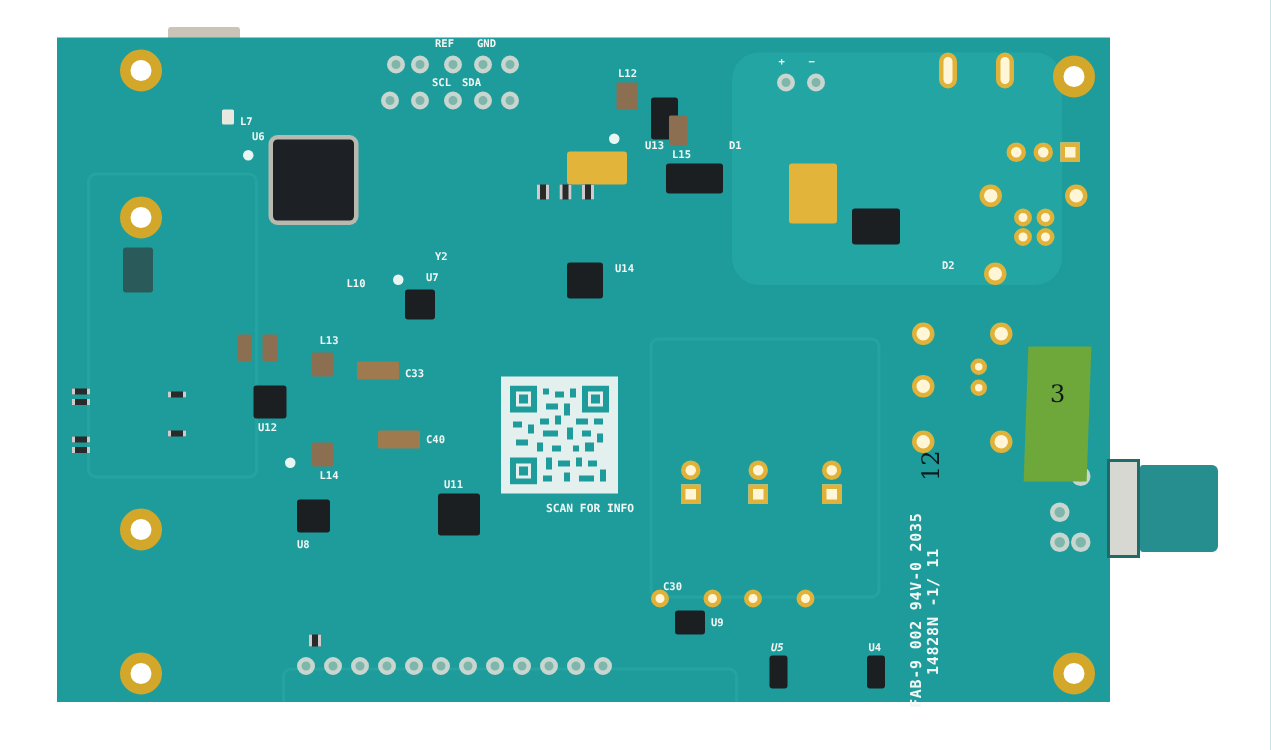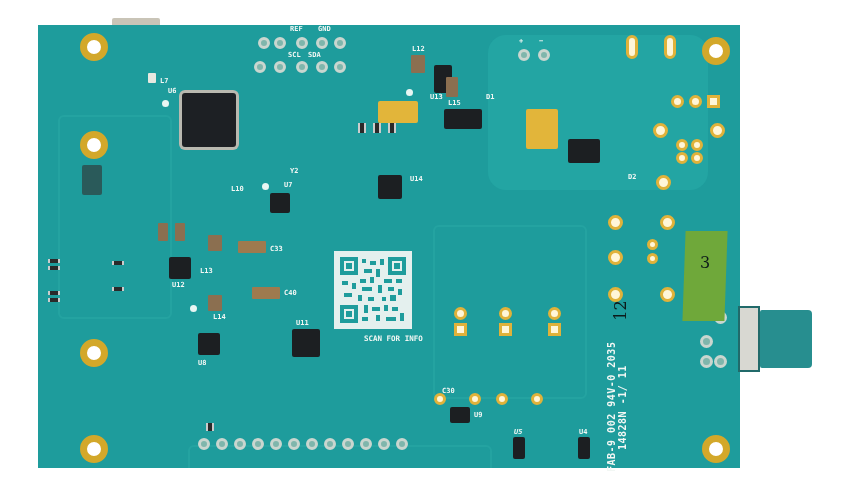--- a/index.html
+++ b/index.html
@@ -166,21 +166,21 @@
   <div class="lbl" style="left:448px;top:68px;">D1</div>
   <div class="lbl" style="left:590px;top:148px;">D2</div>
   <div class="lbl" style="left:258px;top:294px;">U11</div>
   <div class="lbl" style="left:160px;top:334px;">U8</div>
   <div class="lbl" style="left:134px;top:256px;">U12</div>
   <div class="lbl" style="left:436px;top:386px;">U9</div>
   <div class="lbl" style="left:476px;top:403px;font-style:italic;">U5</div>
   <div class="lbl" style="left:541px;top:403px;">U4</div>
   <div class="lbl" style="left:232px;top:220px;">C33</div>
   <div class="lbl" style="left:246px;top:264px;">C40</div>
-  <div class="lbl" style="left:162px;top:198px;margin-top:44px;">L13</div>
+  <div class="lbl" style="left:175px;top:198px;">L13</div>
   <div class="lbl" style="left:175px;top:288px;">L14</div>
   <div class="lbl" style="left:193px;top:160px;">L10</div>
   <div class="lbl" style="left:374px;top:20px;">L12</div>
   <div class="lbl" style="left:410px;top:74px;">L15</div>
   <div class="lbl" style="left:252px;top:142px;">Y2</div>
   <div class="lbl" style="left:404px;top:362px;">C30</div>
 
   <div class="qr">
     <svg width="66" height="66" viewBox="0 0 66 66">
       <rect x="0" y="0" width="18" height="18" fill="#1e9c9c"></rect>

